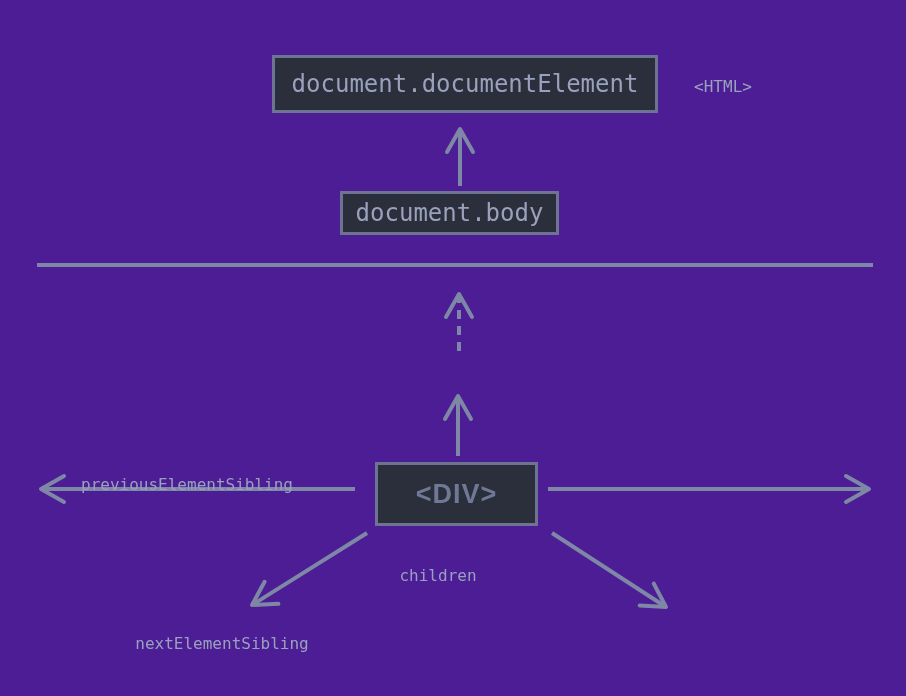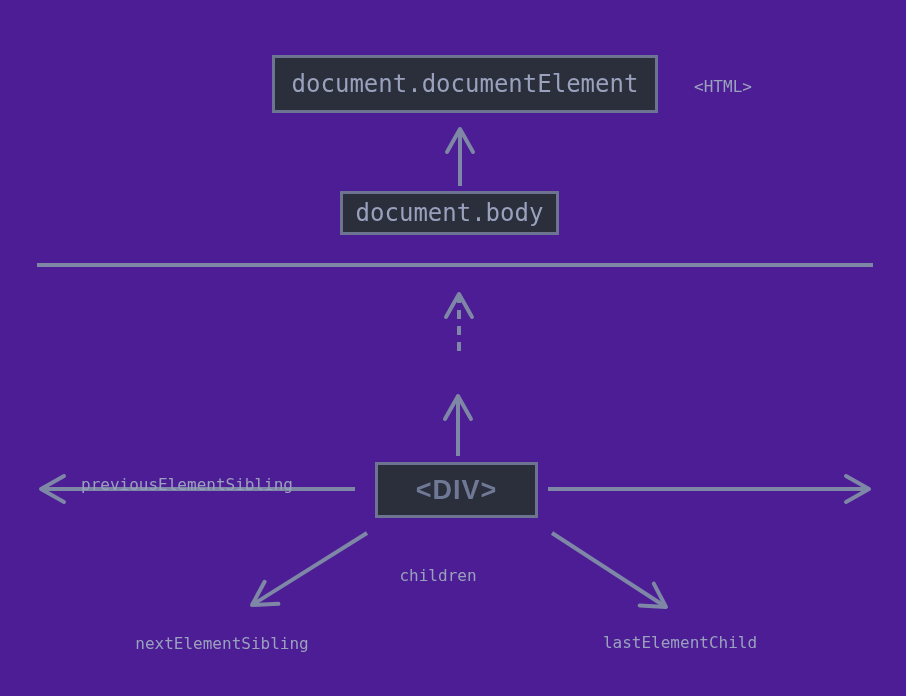--- a/index.html
+++ b/index.html
@@ -30,21 +30,21 @@
     display: flex;
     align-items: center;
     justify-content: center;
     font-size: 24px;
     color: #99a1bd;
     white-space: nowrap;
   }
   .box-document-element { left: 272px; top: 55px; width: 386px; height: 58px; }
   .box-document-body    { left: 340px; top: 191px; width: 219px; height: 44px; }
   .box-div {
-    left: 375px; top: 462px; width: 163px; height: 56px;
+    left: 375px; top: 462px; width: 163px; height: 64px;
     font-family: "Liberation Sans", sans-serif;
     font-weight: bold;
     font-size: 27px;
     letter-spacing: 1px;
     color: #6f7894;
   }
   .lbl {
     position: absolute;
     transform: translate(-50%, -50%);
     font-size: 16px;
@@ -108,15 +108,14 @@
     <span>&lt;DIV&gt;</span>
   </div>
 
   <div class="lbl lbl-prev-sibling">previousElementSibling</div>
 
 
   <div class="lbl lbl-children">children</div>
 
   <div class="lbl lbl-first-child">nextElementSibling</div>
 
-  <div class="lbl lbl-last-child">lastElementChild</div>
 
 </div>
 
 </body></html>

